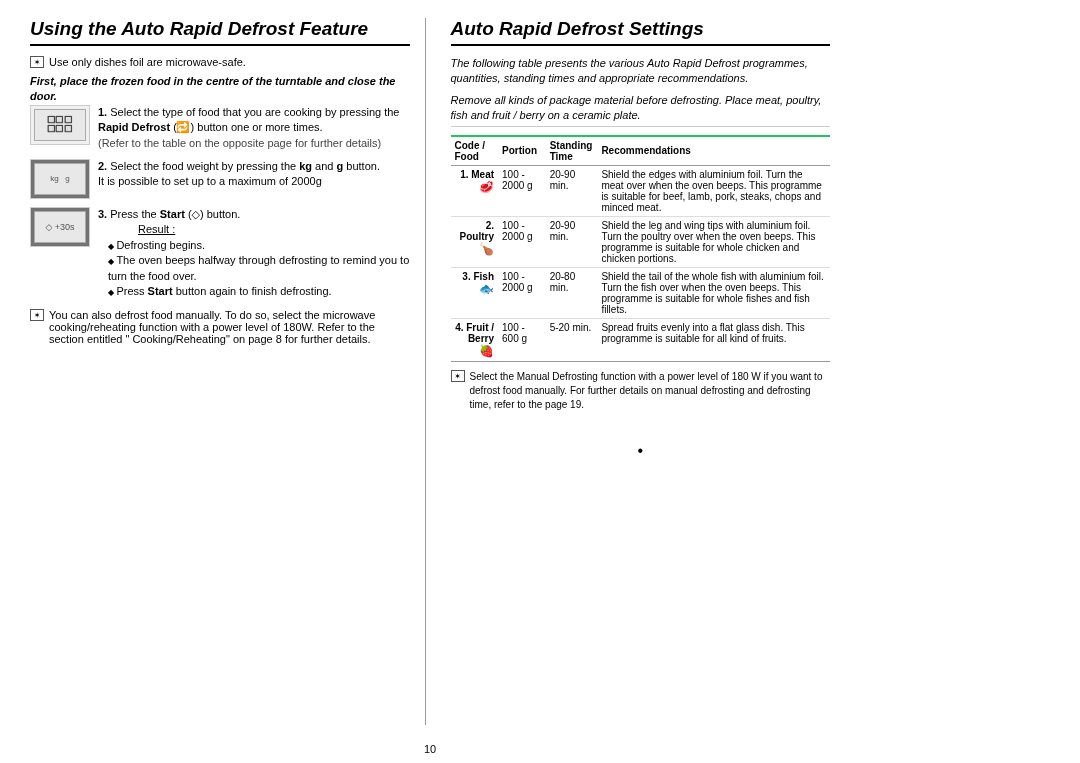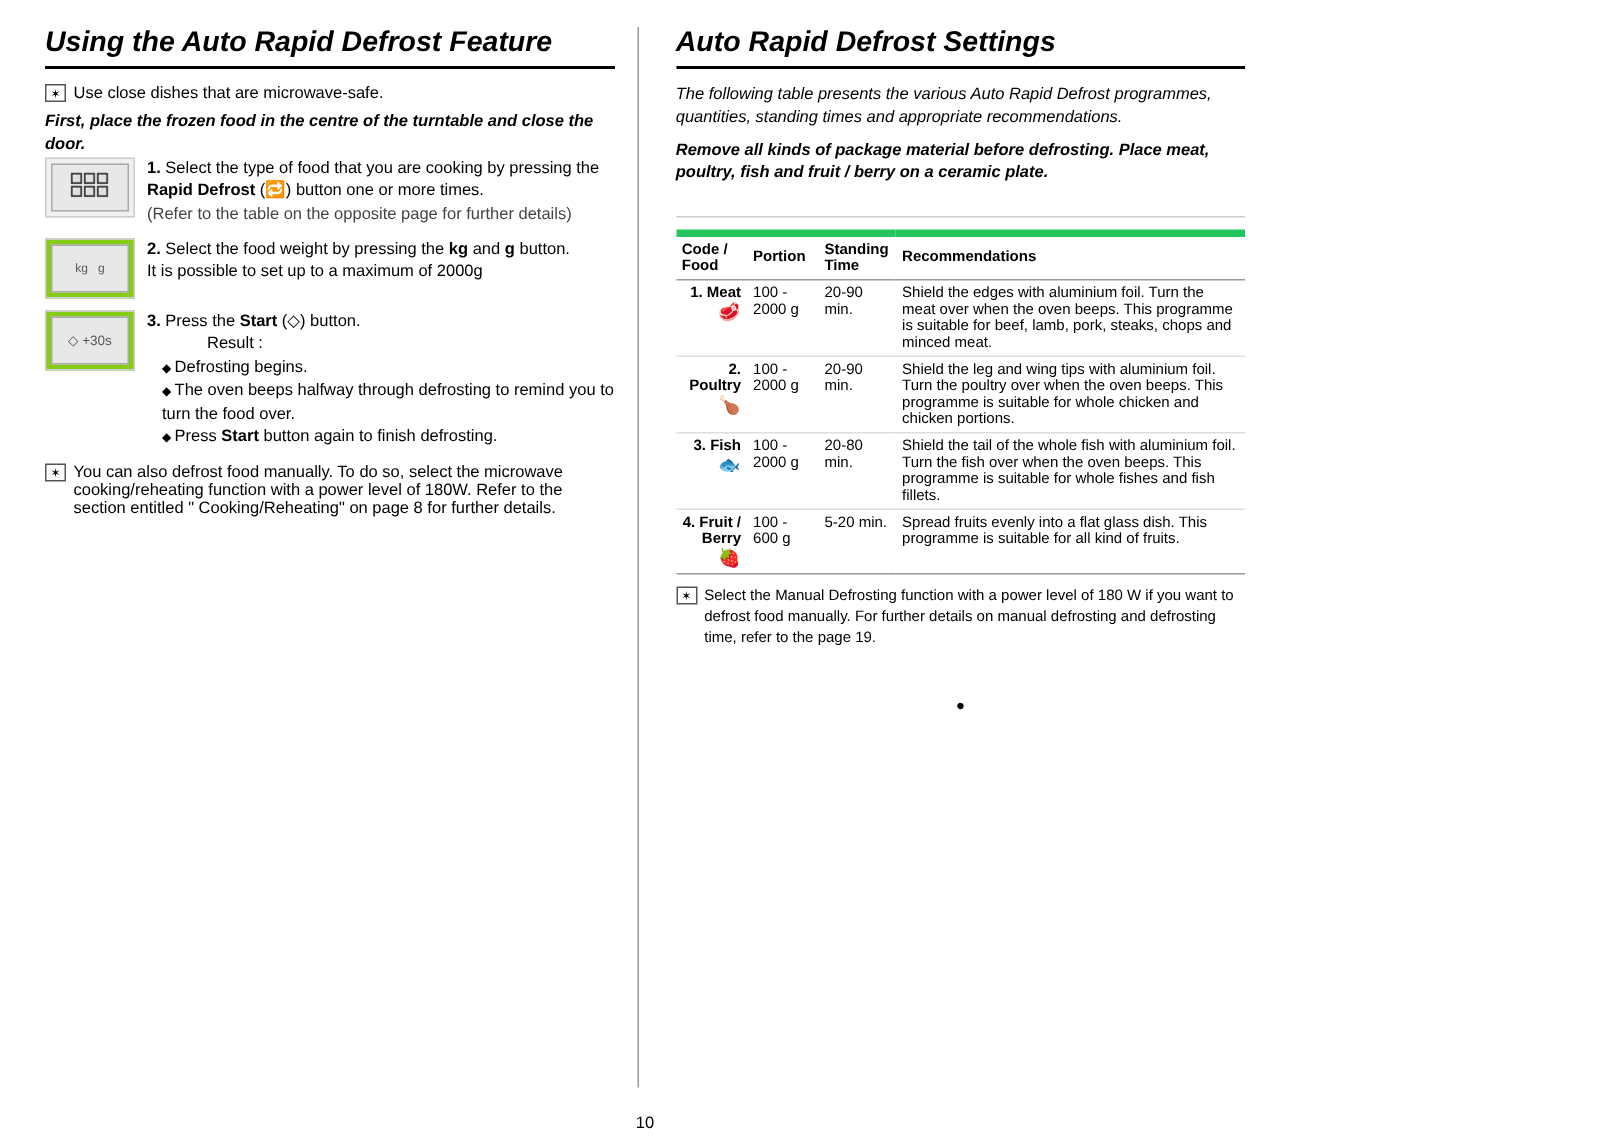--- a/index.html
+++ b/index.html
@@ -71,33 +71,34 @@
       align-items: flex-start;
     }
     .step-image {
       width: 60px;
       height: 40px;
       border: 1px solid #ccc;
       flex-shrink: 0;
       display: flex;
       align-items: center;
       justify-content: center;
-      background: #84cc16;
+      background: #737373;
       font-size: 9px;
       color: #666;
     }
     .step-text {
       flex: 1;
       font-size: 11px;
       line-height: 1.4;
     }
     .step-num {
       font-weight: bold;
     }
     .result-label {
+      text-decoration: underline;
       padding-left: 40px;
     }
     .result-list {
       list-style: none;
       padding-left: 10px;
     }
     .result-list li::before {
       content: "◆ ";
       font-size: 8px;
     }
@@ -115,34 +116,34 @@
       margin-bottom: 0;
     }
     .right-intro {
       font-size: 11px;
       font-style: italic;
       line-height: 1.4;
       margin-bottom: 6px;
     }
     .right-remove {
       font-size: 11px;
-      font-weight: bold;
+      font-weight: normal;
       font-style: italic;
       line-height: 1.4;
       margin-bottom: 8px;
       border-bottom: 1px solid #ccc;
-      padding-bottom: 20px;
+      padding-bottom: 2px;
     }
     .defrost-table {
       width: 100%;
       border-collapse: collapse;
       font-size: 10px;
     }
     .defrost-table th {
-      border-top: 5px solid #22c55e;
+      border-top: 2px solid #22c55e;
       border-bottom: 1px solid #999;
       padding: 3px 4px;
       text-align: left;
       font-weight: bold;
       font-size: 10px;
     }
     .defrost-table td {
       padding: 3px 4px;
       vertical-align: top;
       border-bottom: 1px solid #ddd;
@@ -196,21 +197,21 @@
 
 <div class="page">
   <div class="columns">
 
     <div class="left-col">
       <div class="section-title">Using the Auto Rapid Defrost Feature</div>
 
 
       <div class="bullet-row">
         <span class="icon-square">✶</span>
-        <span>Use close dishes that are microwave-safe.</span>
+        <span>Use only dishes foil are microwave-safe.</span>
       </div>
 
       <div class="italic-bold">First, place the frozen food in the centre of the turntable and close the door.</div>
 
       <div class="step-row">
         <div class="step-image step-image-1">
           <div class="microwave-drawing">
             <div style="border:1px solid #aaa;width:52px;height:32px;display:flex;align-items:center;justify-content:center;background:#e8e8e8;">
               <span style="font-size:7px;color:#333;">🔲🔲🔲<br>🔲🔲🔲</span>
             </div>

